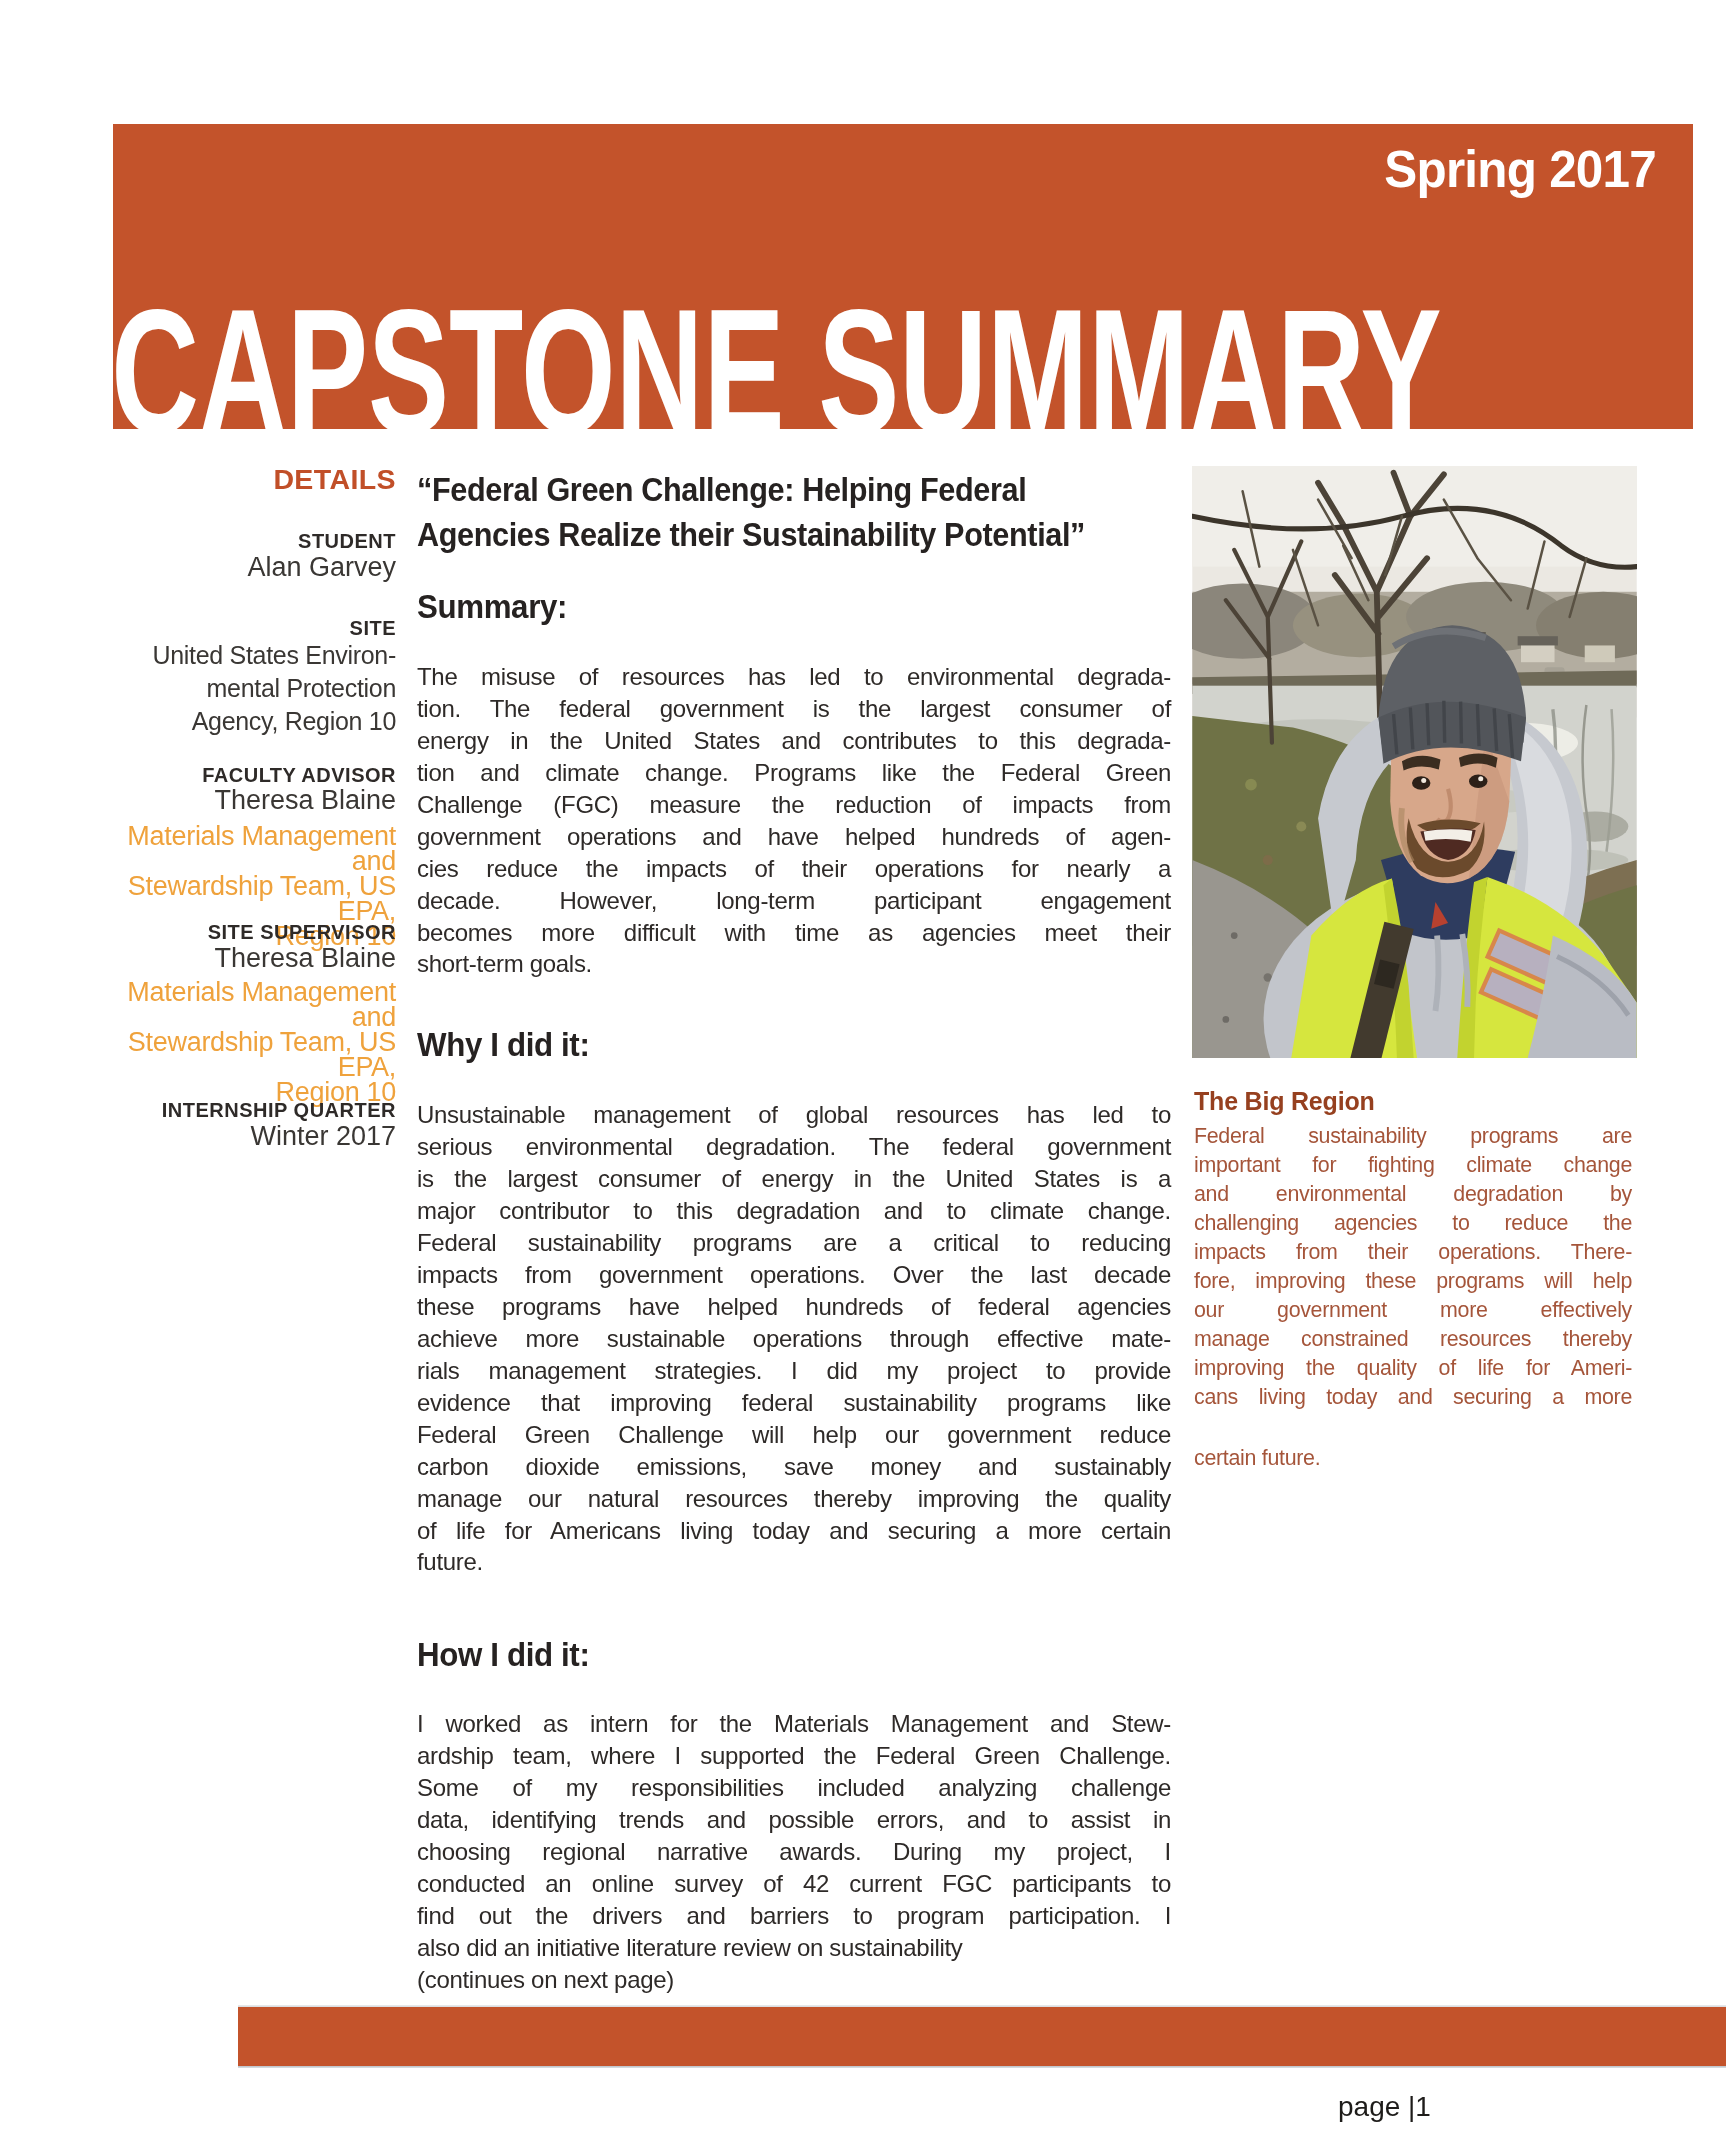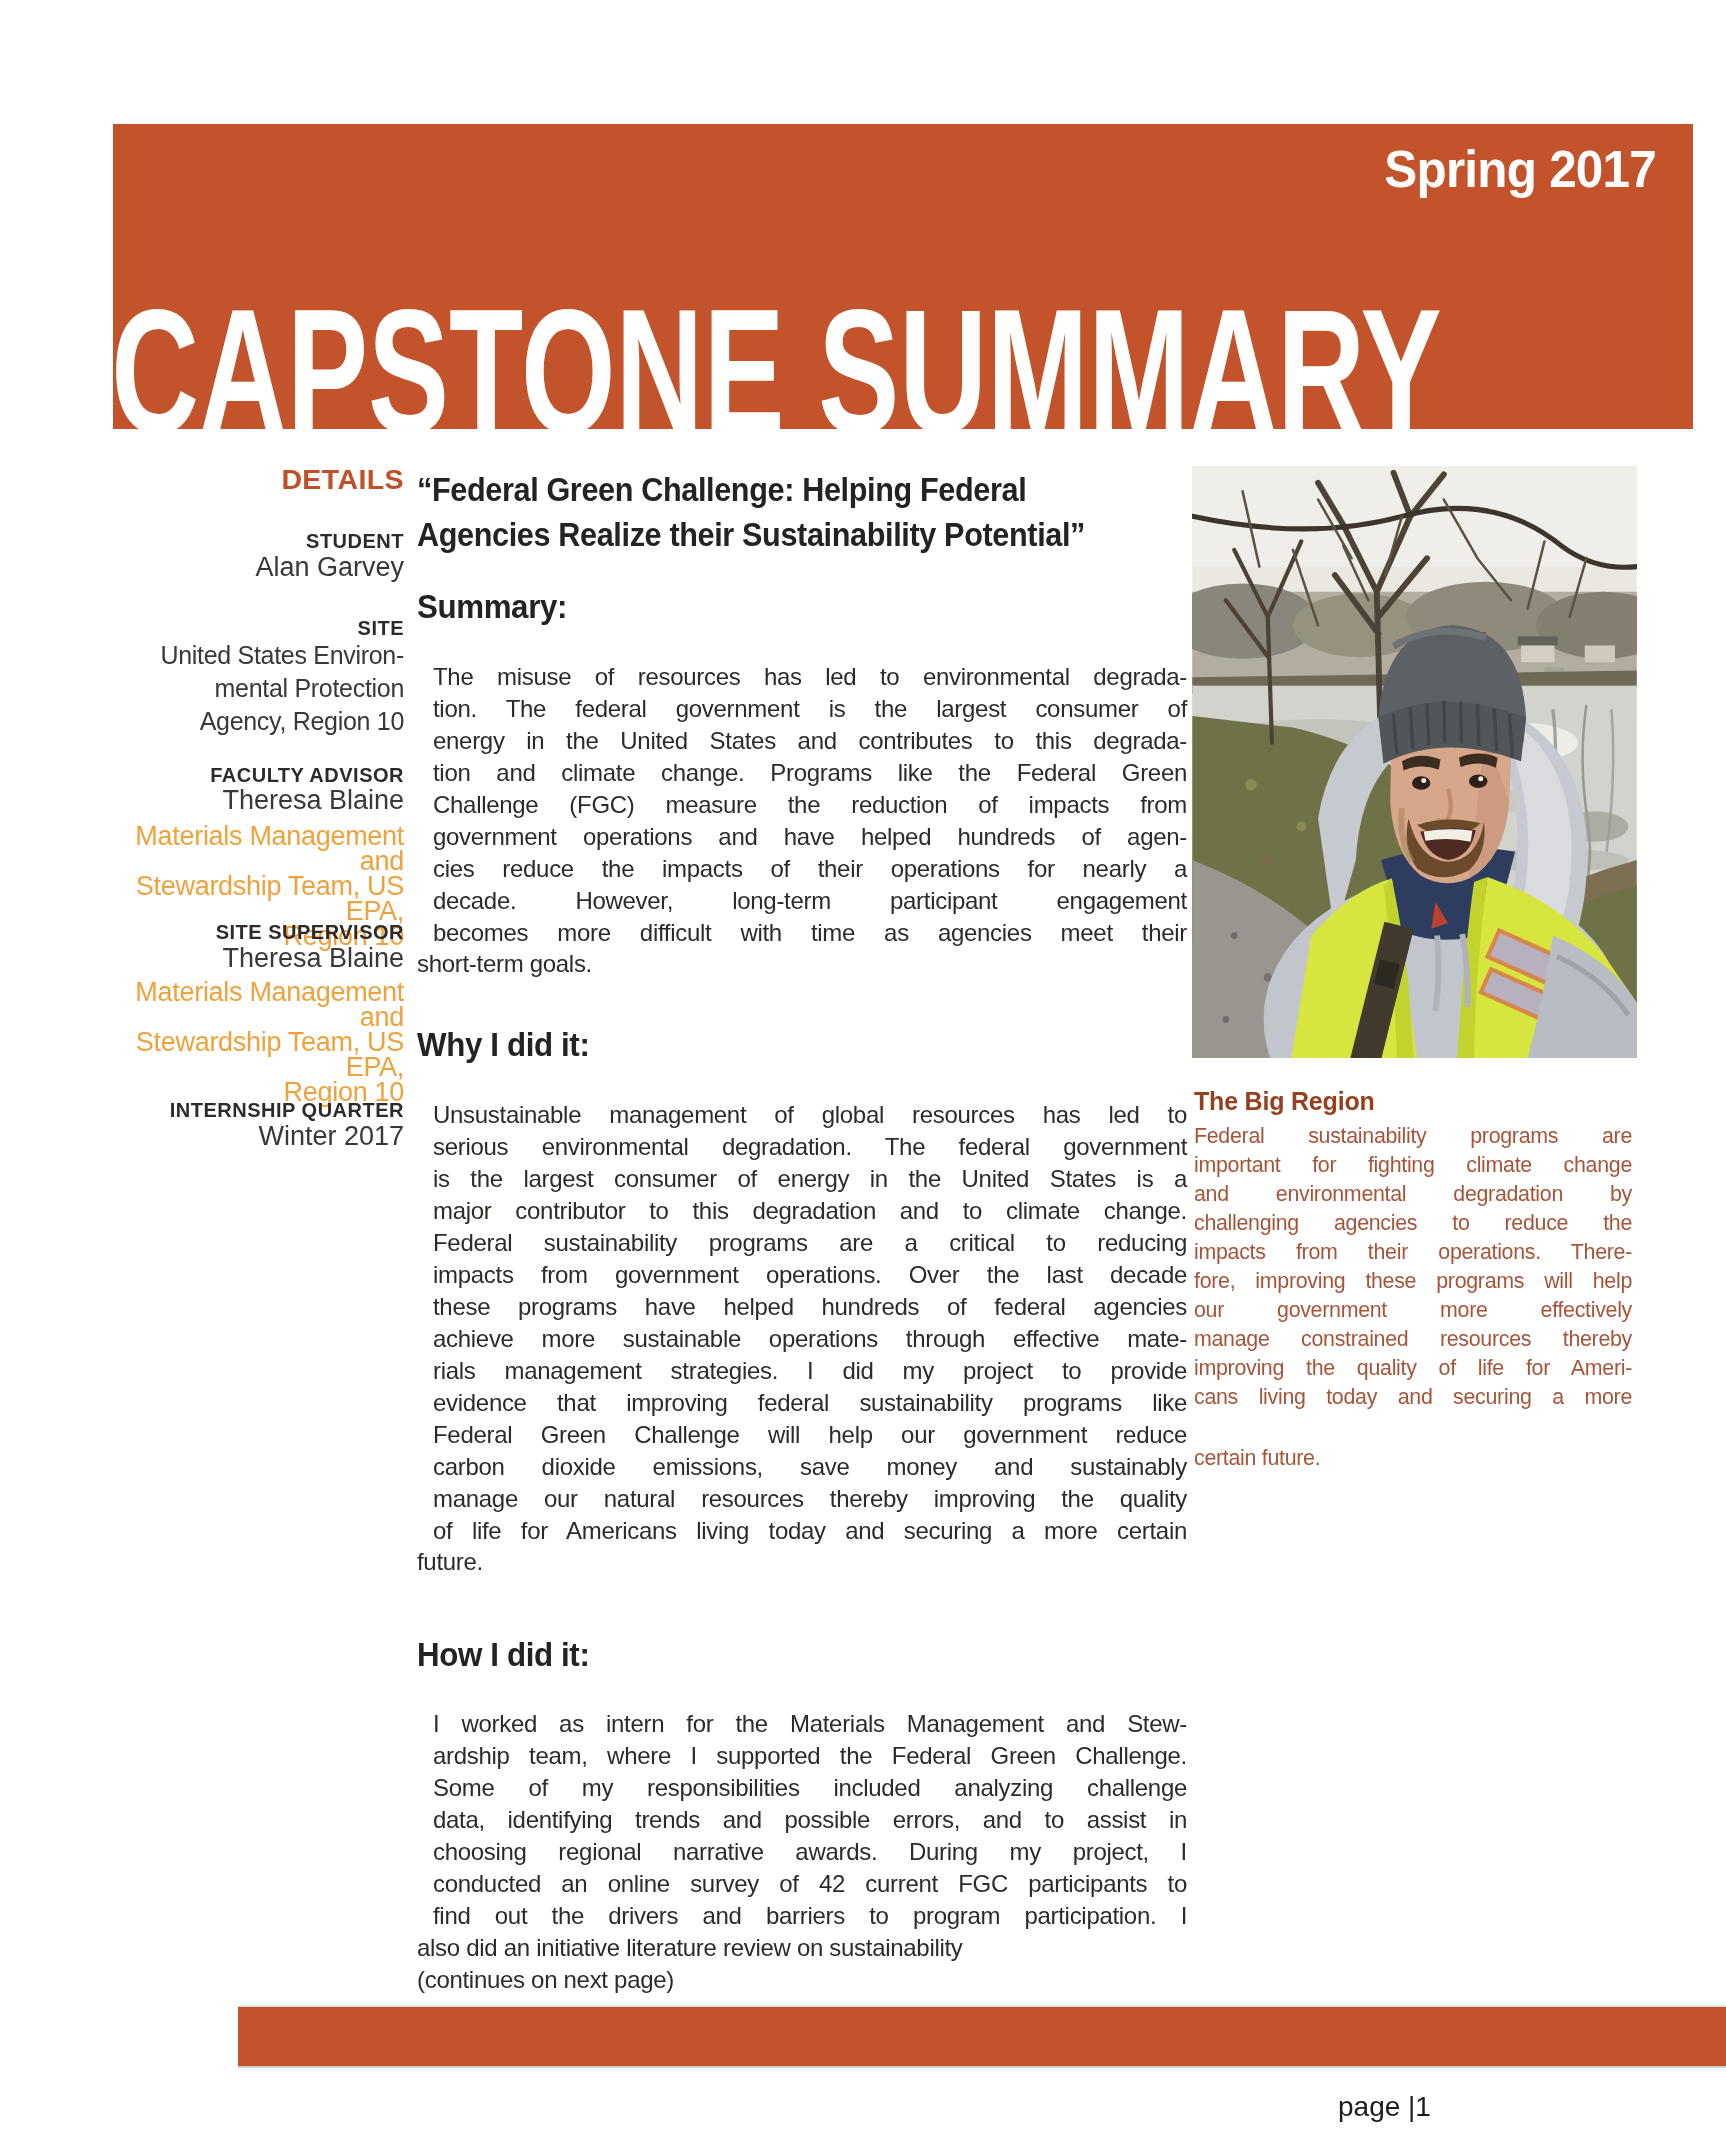--- a/index.html
+++ b/index.html
@@ -12,39 +12,39 @@
   .issue{
     position:absolute;top:15px;right:37px;color:#ffffff;font-size:52px;font-weight:bold;
     transform:scaleX(.95);transform-origin:100% 0;letter-spacing:-0.8px;white-space:nowrap;
   }
   .bigtitle-svg{position:absolute;left:0;bottom:-6.7px;width:1536px;height:312px;overflow:visible;}
   .bigtitle-svg text{
     font-family:"Liberation Sans", sans-serif;font-weight:bold;fill:#ffffff;
   }
   
   .sidebar{position:absolute;left:117px;top:0;width:279px;text-align:right;}
-  .sb{position:absolute;left:8px;width:279px;text-align:right;white-space:pre-line;}
+  .sb{position:absolute;left:0;width:279px;text-align:right;white-space:pre-line;}
   .sb-heading{font-size:28.5px;font-weight:bold;color:#C14F28;letter-spacing:0.4px;}
   .sb-label{font-size:20px;font-weight:bold;color:#2e2a28;letter-spacing:0.5px;}
   .sb-value{font-size:27px;color:#3a3734;}
   .sb-value-multi{font-size:25px;line-height:33px;color:#3a3734;letter-spacing:-0.3px;}
   .sb-org{font-size:27px;line-height:25px;color:#EFA23C;letter-spacing:-0.3px;}
   
   .main-col{position:absolute;left:417px;top:0;width:754px;}
   .art-title{
     position:absolute;left:0;top:467px;width:839px;font-size:34px;font-weight:bold;
     line-height:45px;color:#262221;transform:scaleX(.9);transform-origin:0 0;
     white-space:pre-line;letter-spacing:-0.4px;
   }
   .sec-heading{
     position:absolute;left:0;font-size:34px;font-weight:bold;color:#262221;
     transform:scaleX(.92);transform-origin:0 0;letter-spacing:-0.4px;white-space:nowrap;
   }
   .para{
-    position:absolute;left:16px;width:754px;font-size:24px;line-height:32px;
+    position:absolute;left:0;width:754px;font-size:24px;line-height:32px;
     letter-spacing:-0.3px;color:#2e2a28;white-space:pre-line;
     text-align:justify;text-align-last:justify;text-justify:inter-word;
   }
   .para-tail{
     position:absolute;left:0;width:754px;font-size:24px;line-height:32px;
     letter-spacing:-0.3px;color:#2e2a28;white-space:pre-line;text-align:center;text-align-last:left;
   }
   
   .photo-frame{position:absolute;left:1192px;top:466px;width:445px;height:592px;overflow:hidden;}
   .bp-heading{position:absolute;left:1194px;top:1087px;font-size:25px;font-weight:bold;color:#96401F;letter-spacing:-0.2px;}

